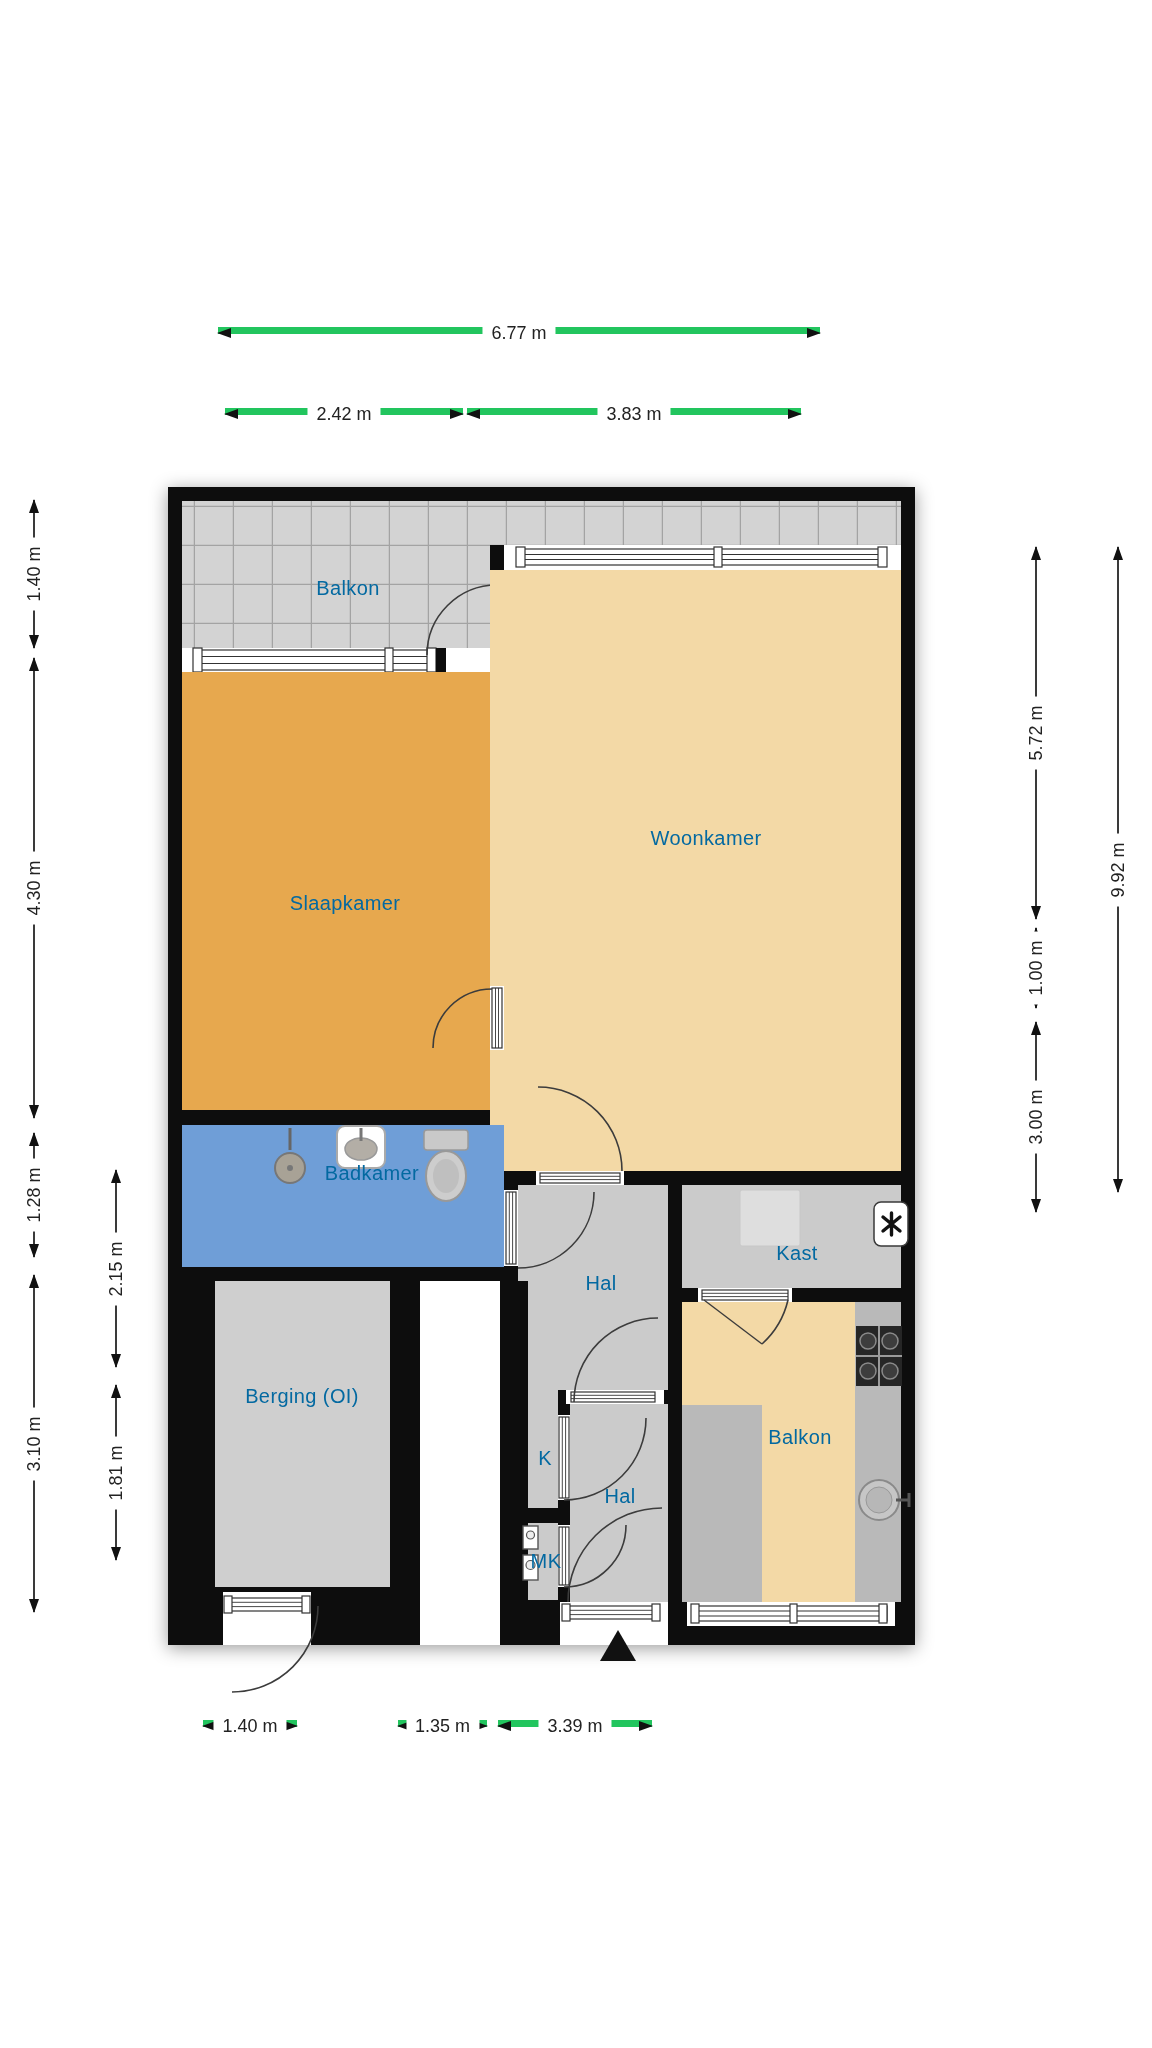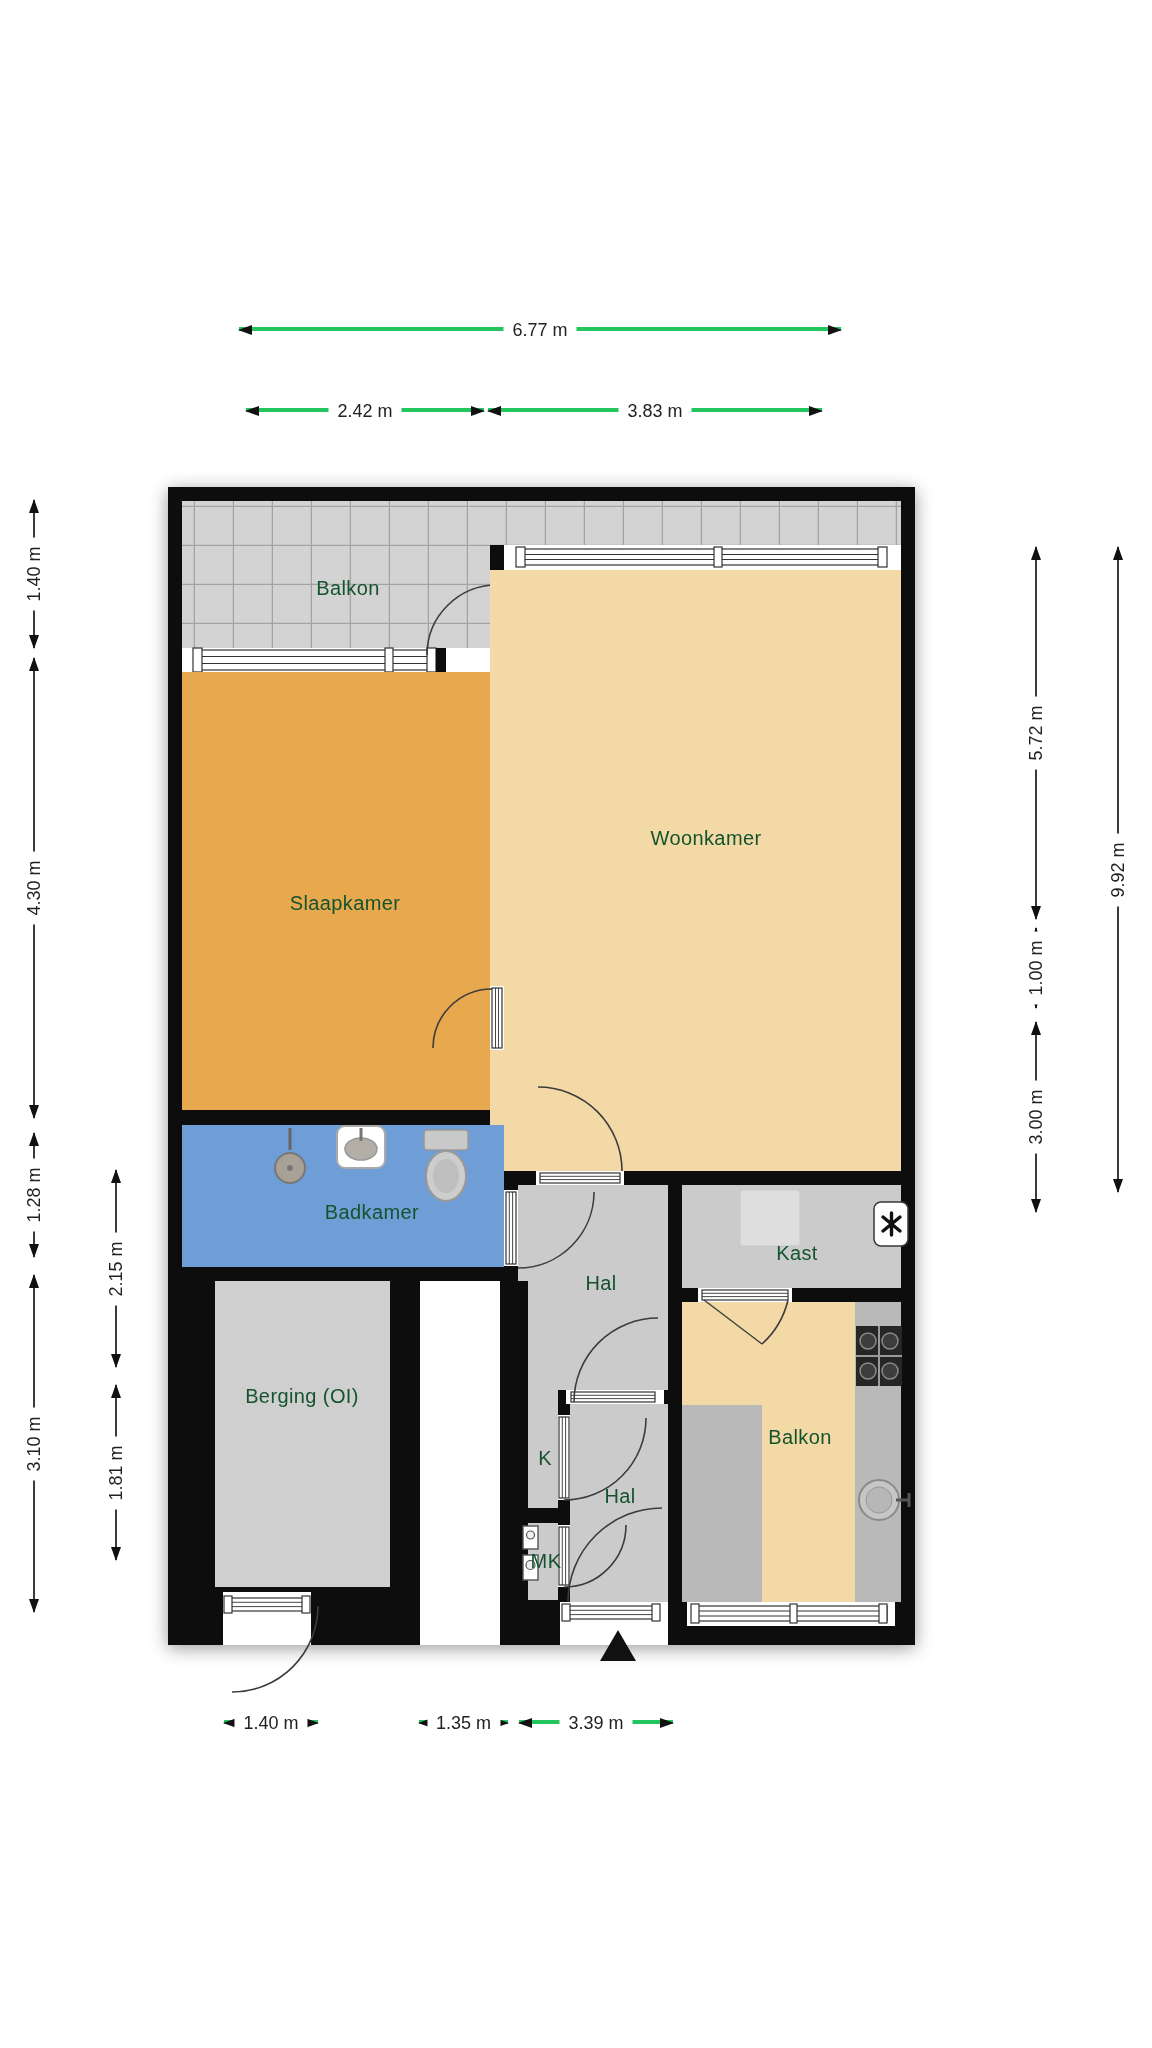--- a/index.html
+++ b/index.html
@@ -1,24 +1,24 @@
 <!DOCTYPE html>
 <html><head>
 <meta charset="utf-8">
 <style>
   html,body{margin:0;padding:0;background:#fff;}
   .canvas{position:relative;width:1152px;height:2048px;background:#fff;overflow:hidden;
           font-family:"Liberation Sans",sans-serif;color:#222;}
   .plan-svg{position:absolute;left:0;top:0;}
   .shadowed{filter:drop-shadow(0px 3px 9px rgba(0,0,0,0.40));}
   
-  .rlabel{position:absolute;transform:translate(-50%,-50%);font-size:20px;color:#14532d;
+  .rlabel{position:absolute;transform:translate(-50%,-50%);font-size:20px;color:#0369a1;
           white-space:nowrap;letter-spacing:.4px;}
   
-  .dimh{position:absolute;height:0;border-top:4px solid #22c55e;margin-left:21px;}
+  .dimh{position:absolute;height:0;border-top:7px solid #22c55e;}
   .dimh .al{position:absolute;left:-1px;top:-6px;width:0;height:0;
             border:5px solid transparent;border-left:0;border-right:14px solid #111;}
   .dimh .ar{position:absolute;right:-1px;top:-6px;width:0;height:0;
             border:5px solid transparent;border-right:0;border-left:14px solid #111;}
   .dimh .dl{position:absolute;left:50%;top:-1px;transform:translate(-50%,-50%);
             background:#fff;padding:0 9px;font-size:18px;white-space:nowrap;}
   .dimv{position:absolute;width:0;border-left:2px solid #3a3a3a;}
   .dimv .al{position:absolute;top:-1px;left:-6px;width:0;height:0;
             border:5px solid transparent;border-top:0;border-bottom:14px solid #111;}
   .dimv .ar{position:absolute;bottom:-1px;left:-6px;width:0;height:0;
@@ -205,21 +205,21 @@
       <ellipse cx="446" cy="1176" rx="20" ry="25" fill="#cdcdcd" stroke="#999" stroke-width="2"></ellipse>
       <ellipse cx="446" cy="1176" rx="13" ry="17" fill="#bfbfbf"></ellipse>
     </g>
 
     <polygon points="618,1630 600,1661 636,1661" fill="#111"></polygon>
   </svg>
 
   <div class="rlabel" style="left:348px;top:588px">Balkon</div>
   <div class="rlabel" style="left:345px;top:903px">Slaapkamer</div>
   <div class="rlabel" style="left:706px;top:838px">Woonkamer</div>
-  <div class="rlabel" style="left:372px;top:1212px">Badkamer</div>
+  <div class="rlabel" style="left:372px;top:1173px">Badkamer</div>
   <div class="rlabel" style="left:601px;top:1283px">Hal</div>
   <div class="rlabel" style="left:797px;top:1253px">Kast</div>
   <div class="rlabel" style="left:302px;top:1396px">Berging (OI)</div>
   <div class="rlabel" style="left:800px;top:1437px">Balkon</div>
   <div class="rlabel" style="left:545px;top:1458px">K</div>
   <div class="rlabel" style="left:620px;top:1496px">Hal</div>
   <div class="rlabel" style="left:546px;top:1561px">MK</div>
 
   <div class="dimh" style="left:218px;top:327px;width:602px">
     <i class="al"></i>

